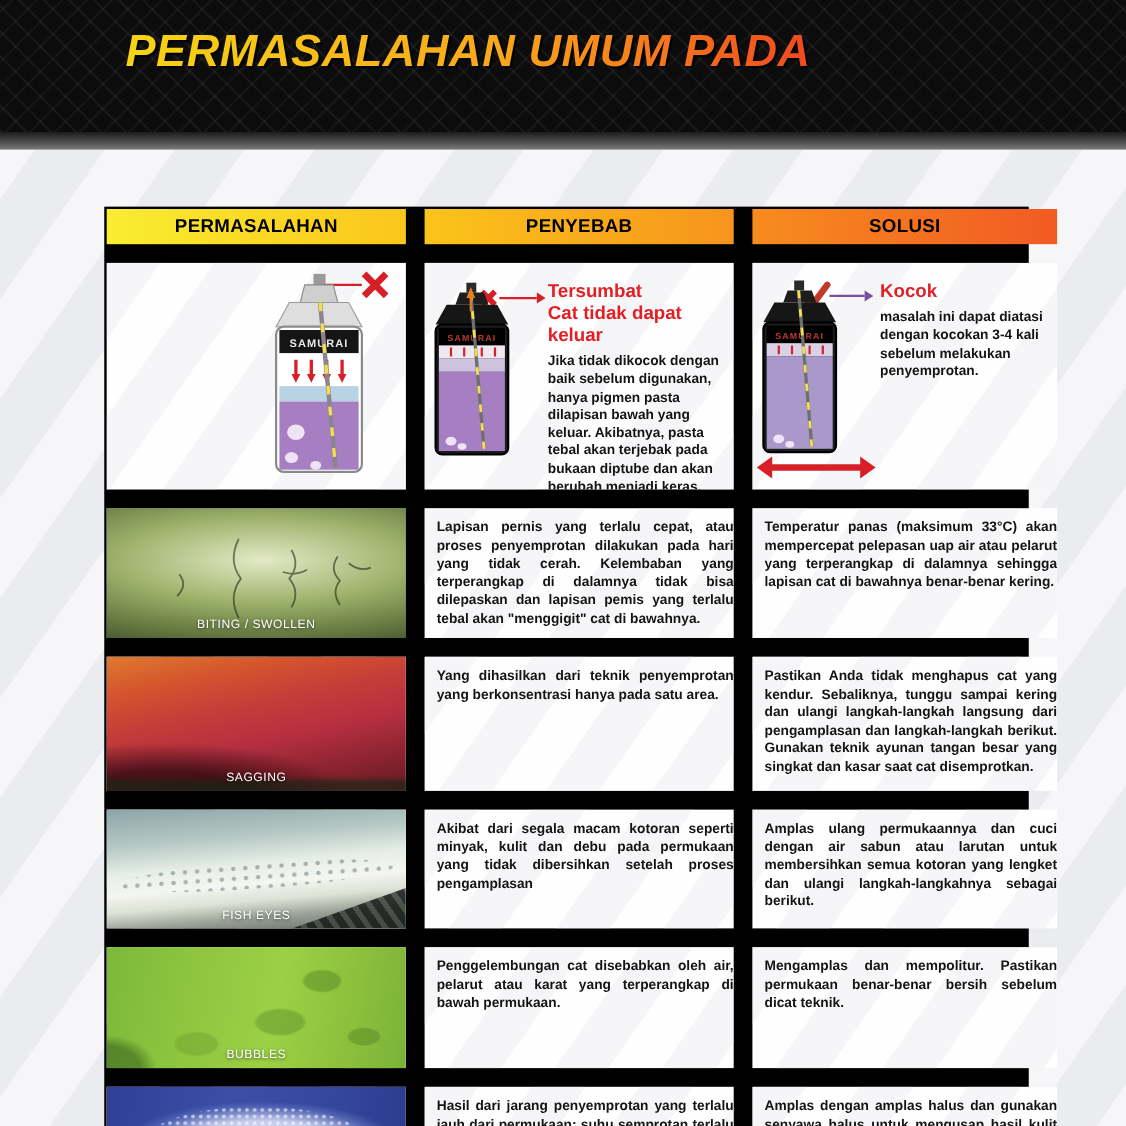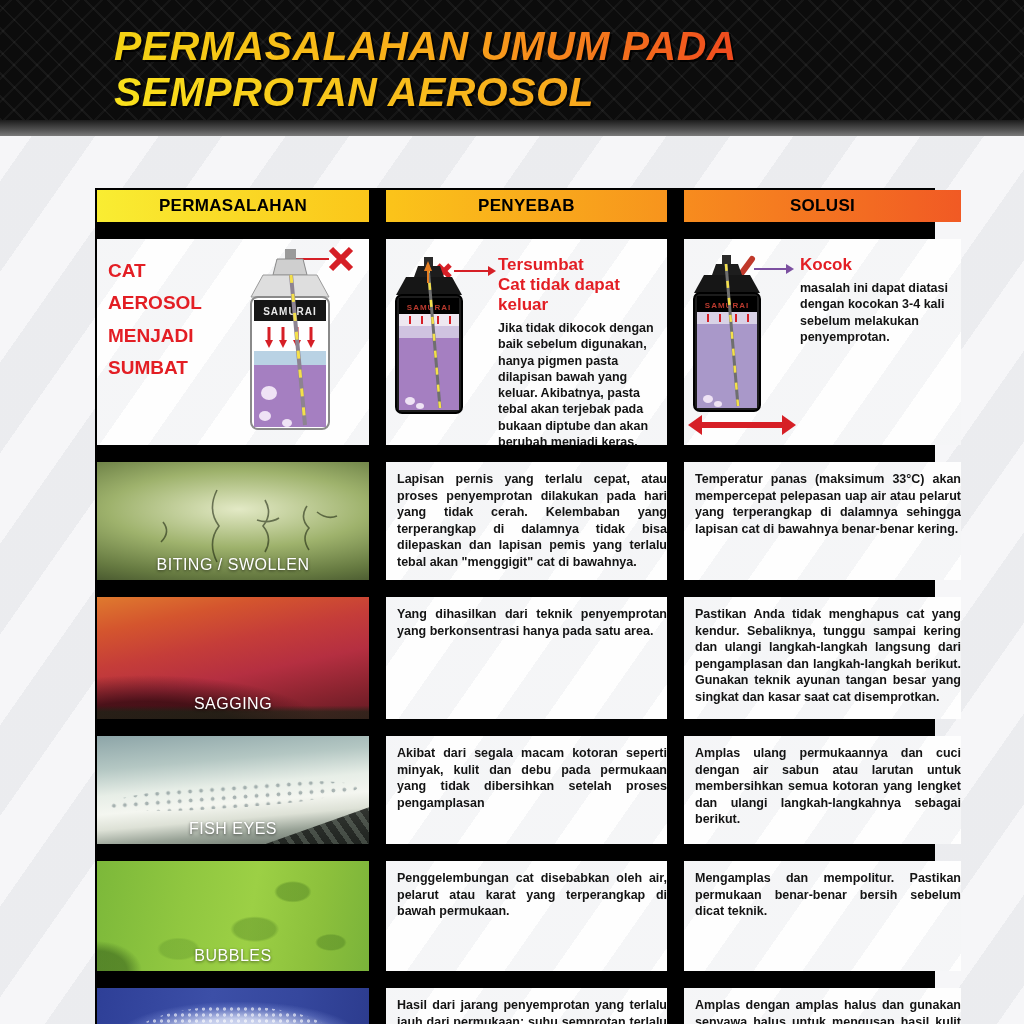--- a/index.html
+++ b/index.html
@@ -72,21 +72,21 @@
   .cause-cell, .solution-cell { display:flex; }
   .cause-cell svg, .solution-cell svg { flex:0 0 auto; }
   .r1-text { flex:1 1 auto; padding:16px 10px 0 2px; }
   .r1-red { color:#e31e24; font-weight:bold; font-size:17px; line-height:1.18; }
   .r1-body { margin-top:5px; font-size:12.5px; font-weight:bold; color:#141414; line-height:1.3; }
 
   
   .photo { position:absolute; inset:0; }
   .photo-label {
     position:absolute; left:0; right:0; bottom:6px; text-align:center;
-    color:#fff; font-size:16px; letter-spacing:.5px;
+    color:#fff; font-size:11px; letter-spacing:.5px;
     text-shadow:0 1px 3px rgba(0,0,0,.6); font-weight:500;
   }
   .biting-photo {
     background:
       radial-gradient(140% 95% at 52% 40%, rgba(236,242,206,.95) 0%, rgba(164,184,112,.95) 34%, rgba(104,124,66,.97) 60%, rgba(44,56,30,1) 88%),
       #36462a;
   }
   .cracks { position:absolute; inset:0; width:100%; height:100%; }
   .sagging-photo {
     background:
@@ -129,33 +129,31 @@
     background:radial-gradient(circle, rgba(255,255,255,.75) 1.3px, rgba(0,0,0,0) 2px) 0 0/7px 6px repeat;
     opacity:.8;
   }
 </style>
 </head>
 <body>
 
 <div class="header-band">
   <div class="page-title">
     <span class="title-l1">PERMASALAHAN UMUM PADA</span>
-    <span class="title-l2">SEMPROTAN AEROSOL</span>
   </div>
 </div>
 <div class="header-strip"></div>
 
 <div class="problems-table">
 
   <div class="cell th th1">PERMASALAHAN</div>
   <div class="cell th th2">PENYEBAB</div>
   <div class="cell th th3">SOLUSI</div>
 
   <div class="cell">
-    <div class="problem-title">CAT AEROSOL MENJADI SUMBAT</div>
     <svg width="138" height="198" viewBox="0 0 138 198" style="position:absolute;right:2px;top:4px;">
       <g>
         <line x1="62" y1="16" x2="100" y2="16" stroke="#d61f26" stroke-width="2"></line>
         <line x1="102" y1="6" x2="122" y2="26" stroke="#d61f26" stroke-width="6"></line>
         <line x1="122" y1="6" x2="102" y2="26" stroke="#d61f26" stroke-width="6"></line>
       </g>
       <rect x="56" y="6" width="11" height="10" fill="#9a9a9a"></rect>
       <polygon points="48,16 74,16 78,32 44,32" fill="#cfcfcf" stroke="#8a8a8a"></polygon>
       <polygon points="34,32 88,32 100,54 22,54" fill="#dedede" stroke="#9a9a9a"></polygon>
       <rect x="22" y="54" width="78" height="132" rx="7" fill="#ffffff" stroke="#8a8a8a" stroke-width="2"></rect>

